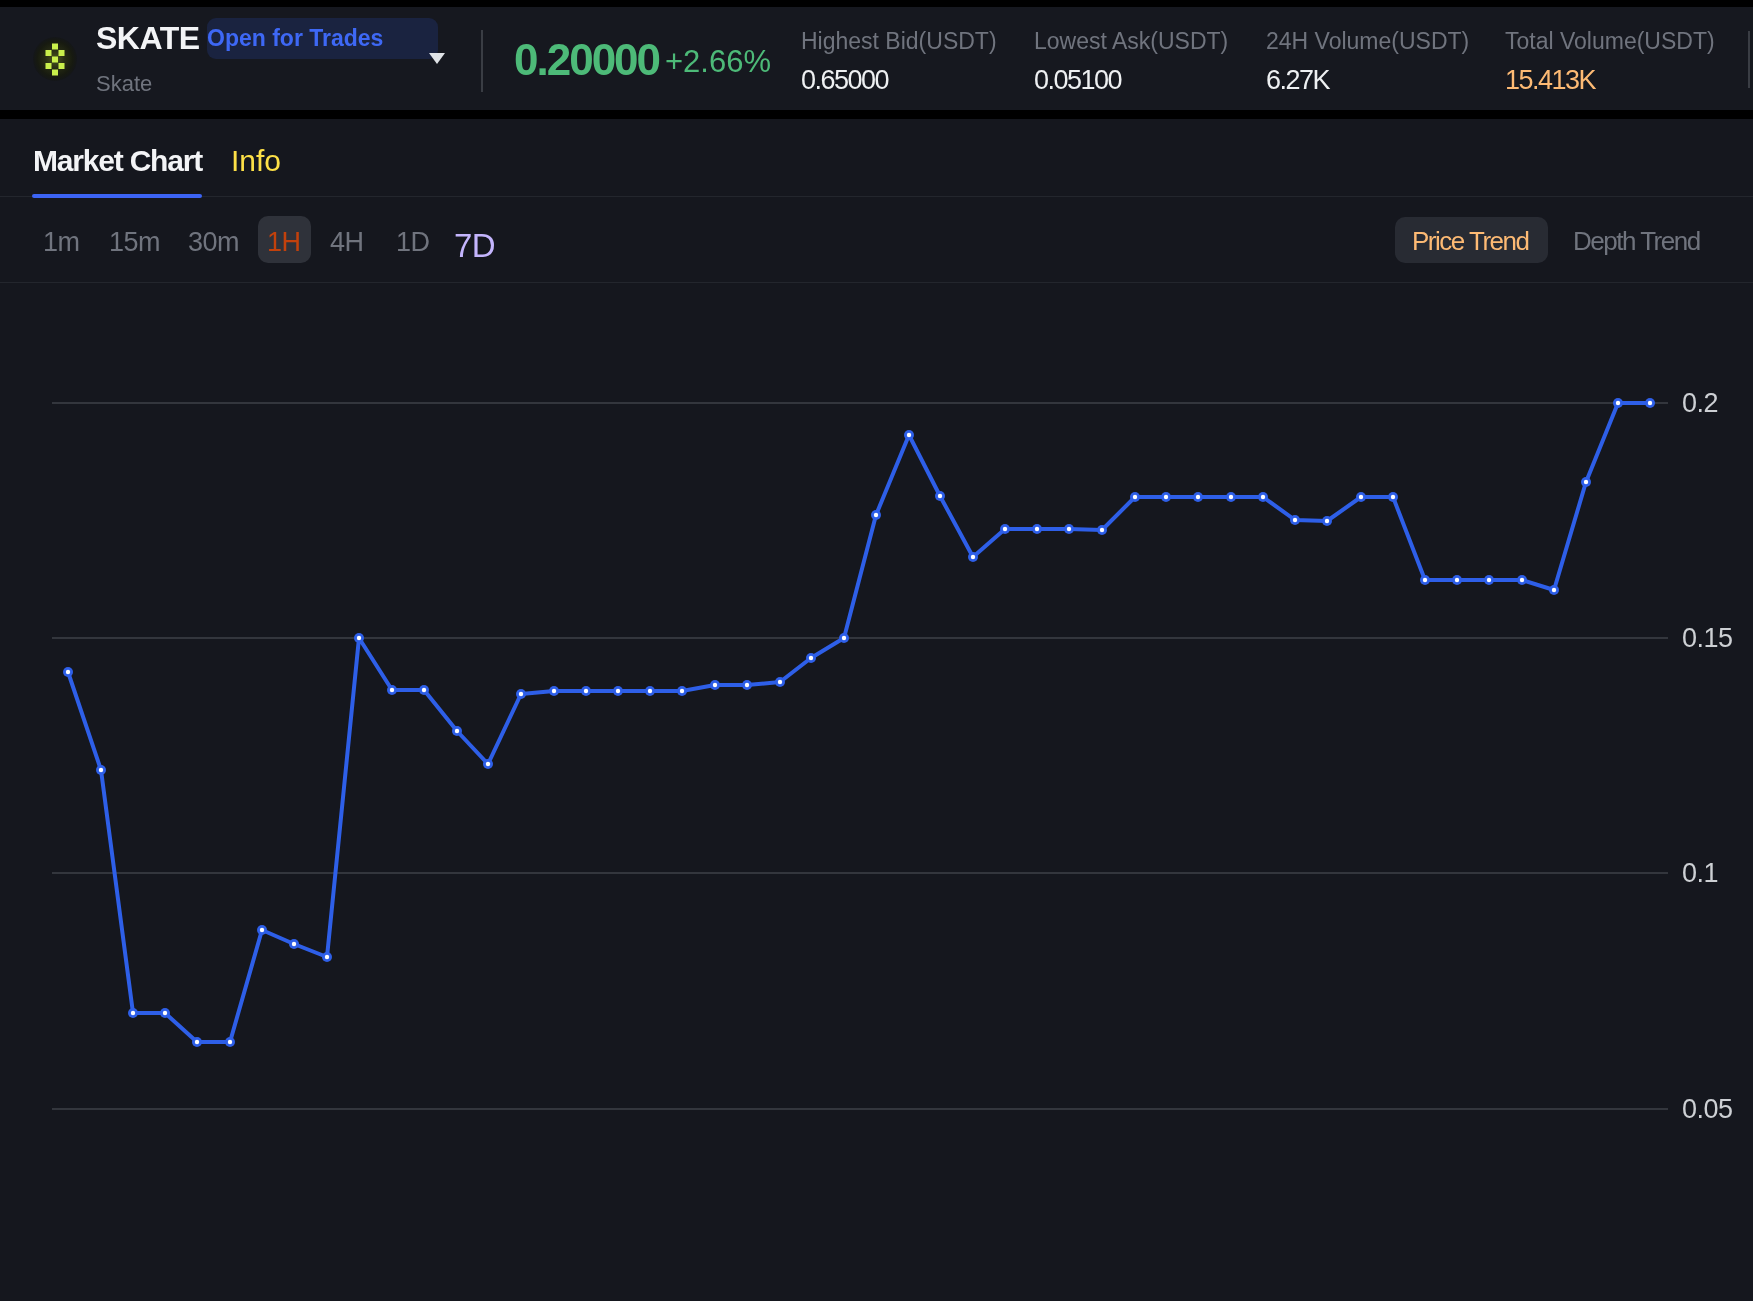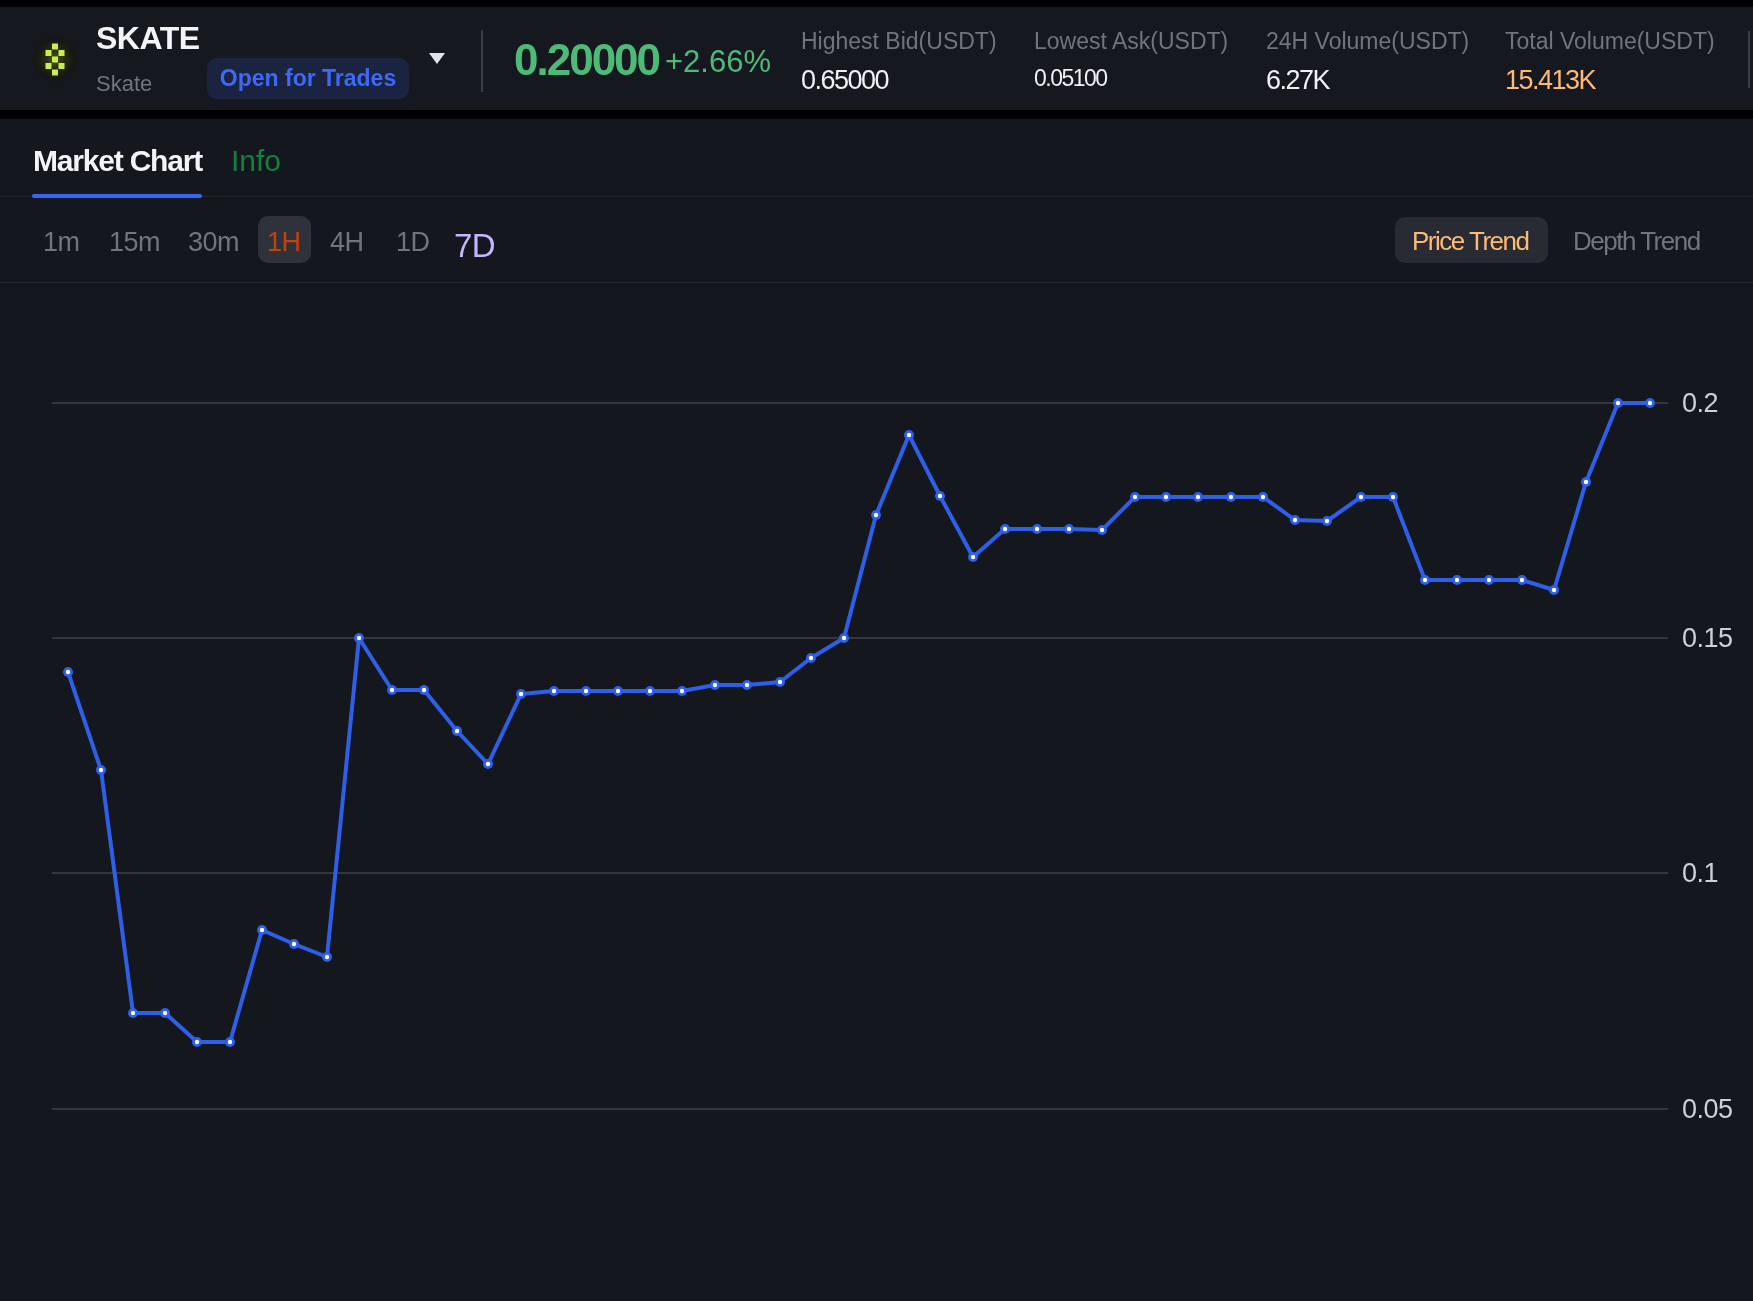--- a/index.html
+++ b/index.html
@@ -32,40 +32,40 @@
       <rect x="12.5" y="13" width="6" height="6"></rect>
       <rect x="25.5" y="13" width="6" height="6"></rect>
       <rect x="19" y="19.5" width="6" height="6"></rect>
       <rect x="12.5" y="26" width="6" height="6"></rect>
       <rect x="25.5" y="26" width="6" height="6"></rect>
       <rect x="19" y="32.5" width="6" height="6"></rect>
     </g>
   </svg>
 
   <div class="abs" style="left:96px; top:22px; font-size:32px; font-weight:bold; color:#f3f4f6; line-height:32px; letter-spacing:-0.5px;">SKATE</div>
-  <div class="abs" style="left:207px; top:18px; width:202px; height:41px; background:#1a2340; border-radius:9px; color:#3e68f5; font-size:23px; font-weight:bold; text-align:center; line-height:41px;margin-top:40px;">Open for Trades</div>
+  <div class="abs" style="left:207px; top:18px; width:231px; height:41px; background:#1a2340; border-radius:9px; color:#3e68f5; font-size:23px; font-weight:bold; line-height:41px;">Open for Trades</div>
   <div class="abs" style="left:96px; top:73px; font-size:22px; color:#70747e; line-height:22px;">Skate</div>
   <div class="abs" style="left:429px; top:53px; width:0; height:0; border-left:8.5px solid transparent; border-right:8.5px solid transparent; border-top:11px solid #dfe2e6;"></div>
   <div class="abs" style="left:481px; top:30px; width:2px; height:62px; background:#3a3d44;"></div>
   <div class="abs" style="left:1748px; top:31px; width:2px; height:57px; background:#3a3d44;"></div>
 
   <div class="abs" style="left:514px; top:38px; font-size:44px; font-weight:bold; color:#4dba78; line-height:44px; letter-spacing:-2px;">0.20000</div>
   <div class="abs" style="left:665px; top:49px; font-size:31px; color:#4dba78; line-height:25px;">+2.66%</div>
 
   <div class="abs" style="left:801px; top:28px; font-size:23px; color:#70747e;">Highest Bid(USDT)</div>
   <div class="abs" style="left:801px; top:65px; font-size:27px; color:#eef0f2; font-weight:500; letter-spacing:-1.5px;">0.65000</div>
   <div class="abs" style="left:1034px; top:28px; font-size:23px; color:#70747e;">Lowest Ask(USDT)</div>
-  <div class="abs" style="left:1034px; top:65px; font-size:23px; color:#eef0f2; font-weight:500; letter-spacing:-1.5px;">0.05100</div>
+  <div class="abs" style="left:1034px; top:65px; font-size:27px; color:#eef0f2; font-weight:500; letter-spacing:-1.5px;">0.05100</div>
   <div class="abs" style="left:1266px; top:28px; font-size:23px; color:#70747e;">24H Volume(USDT)</div>
   <div class="abs" style="left:1266px; top:65px; font-size:27px; color:#eef0f2; font-weight:500; letter-spacing:-1.5px;">6.27K</div>
   <div class="abs" style="left:1505px; top:28px; font-size:23px; color:#70747e;">Total Volume(USDT)</div>
   <div class="abs" style="left:1505px; top:65px; font-size:27px; color:#fdba74; font-weight:500; letter-spacing:-1.5px;">15.413K</div>
 
   <div class="abs" style="left:33px; top:144px; font-size:30px; font-weight:bold; color:#f3f4f6; letter-spacing:-1.2px;">Market Chart</div>
-  <div class="abs" style="left:231px; top:144px; font-size:30px; color:#15803d;">Info</div>
+  <div class="abs" style="left:231px; top:144px; font-size:30px; color:#fde047;">Info</div>
   <div class="abs" style="left:0px; top:196px; width:1753px; height:1px; background:#23262d;"></div>
   <div class="abs" style="left:32px; top:194px; width:170px; height:4px; background:#3c64f4; border-radius:2px;"></div>
 
   <div class="abs" style="left:258px; top:216px; width:53px; height:47px; background:#2f323a; border-radius:10px;"></div>
   <div class="abs" style="left:43px; top:227px; font-size:27px; color:#70747e; letter-spacing:-0.5px;">1m</div>
   <div class="abs" style="left:109px; top:227px; font-size:27px; color:#70747e; letter-spacing:-0.5px;">15m</div>
   <div class="abs" style="left:188px; top:227px; font-size:27px; color:#70747e; letter-spacing:-0.5px;">30m</div>
   <div class="abs" style="left:267px; top:227px; font-size:27px; color:#c2410c; font-weight:500; letter-spacing:-0.5px;">1H</div>
   <div class="abs" style="left:330px; top:227px; font-size:27px; color:#70747e; letter-spacing:-0.5px;">4H</div>
   <div class="abs" style="left:396px; top:227px; font-size:27px; color:#70747e; letter-spacing:-0.5px;">1D</div>

